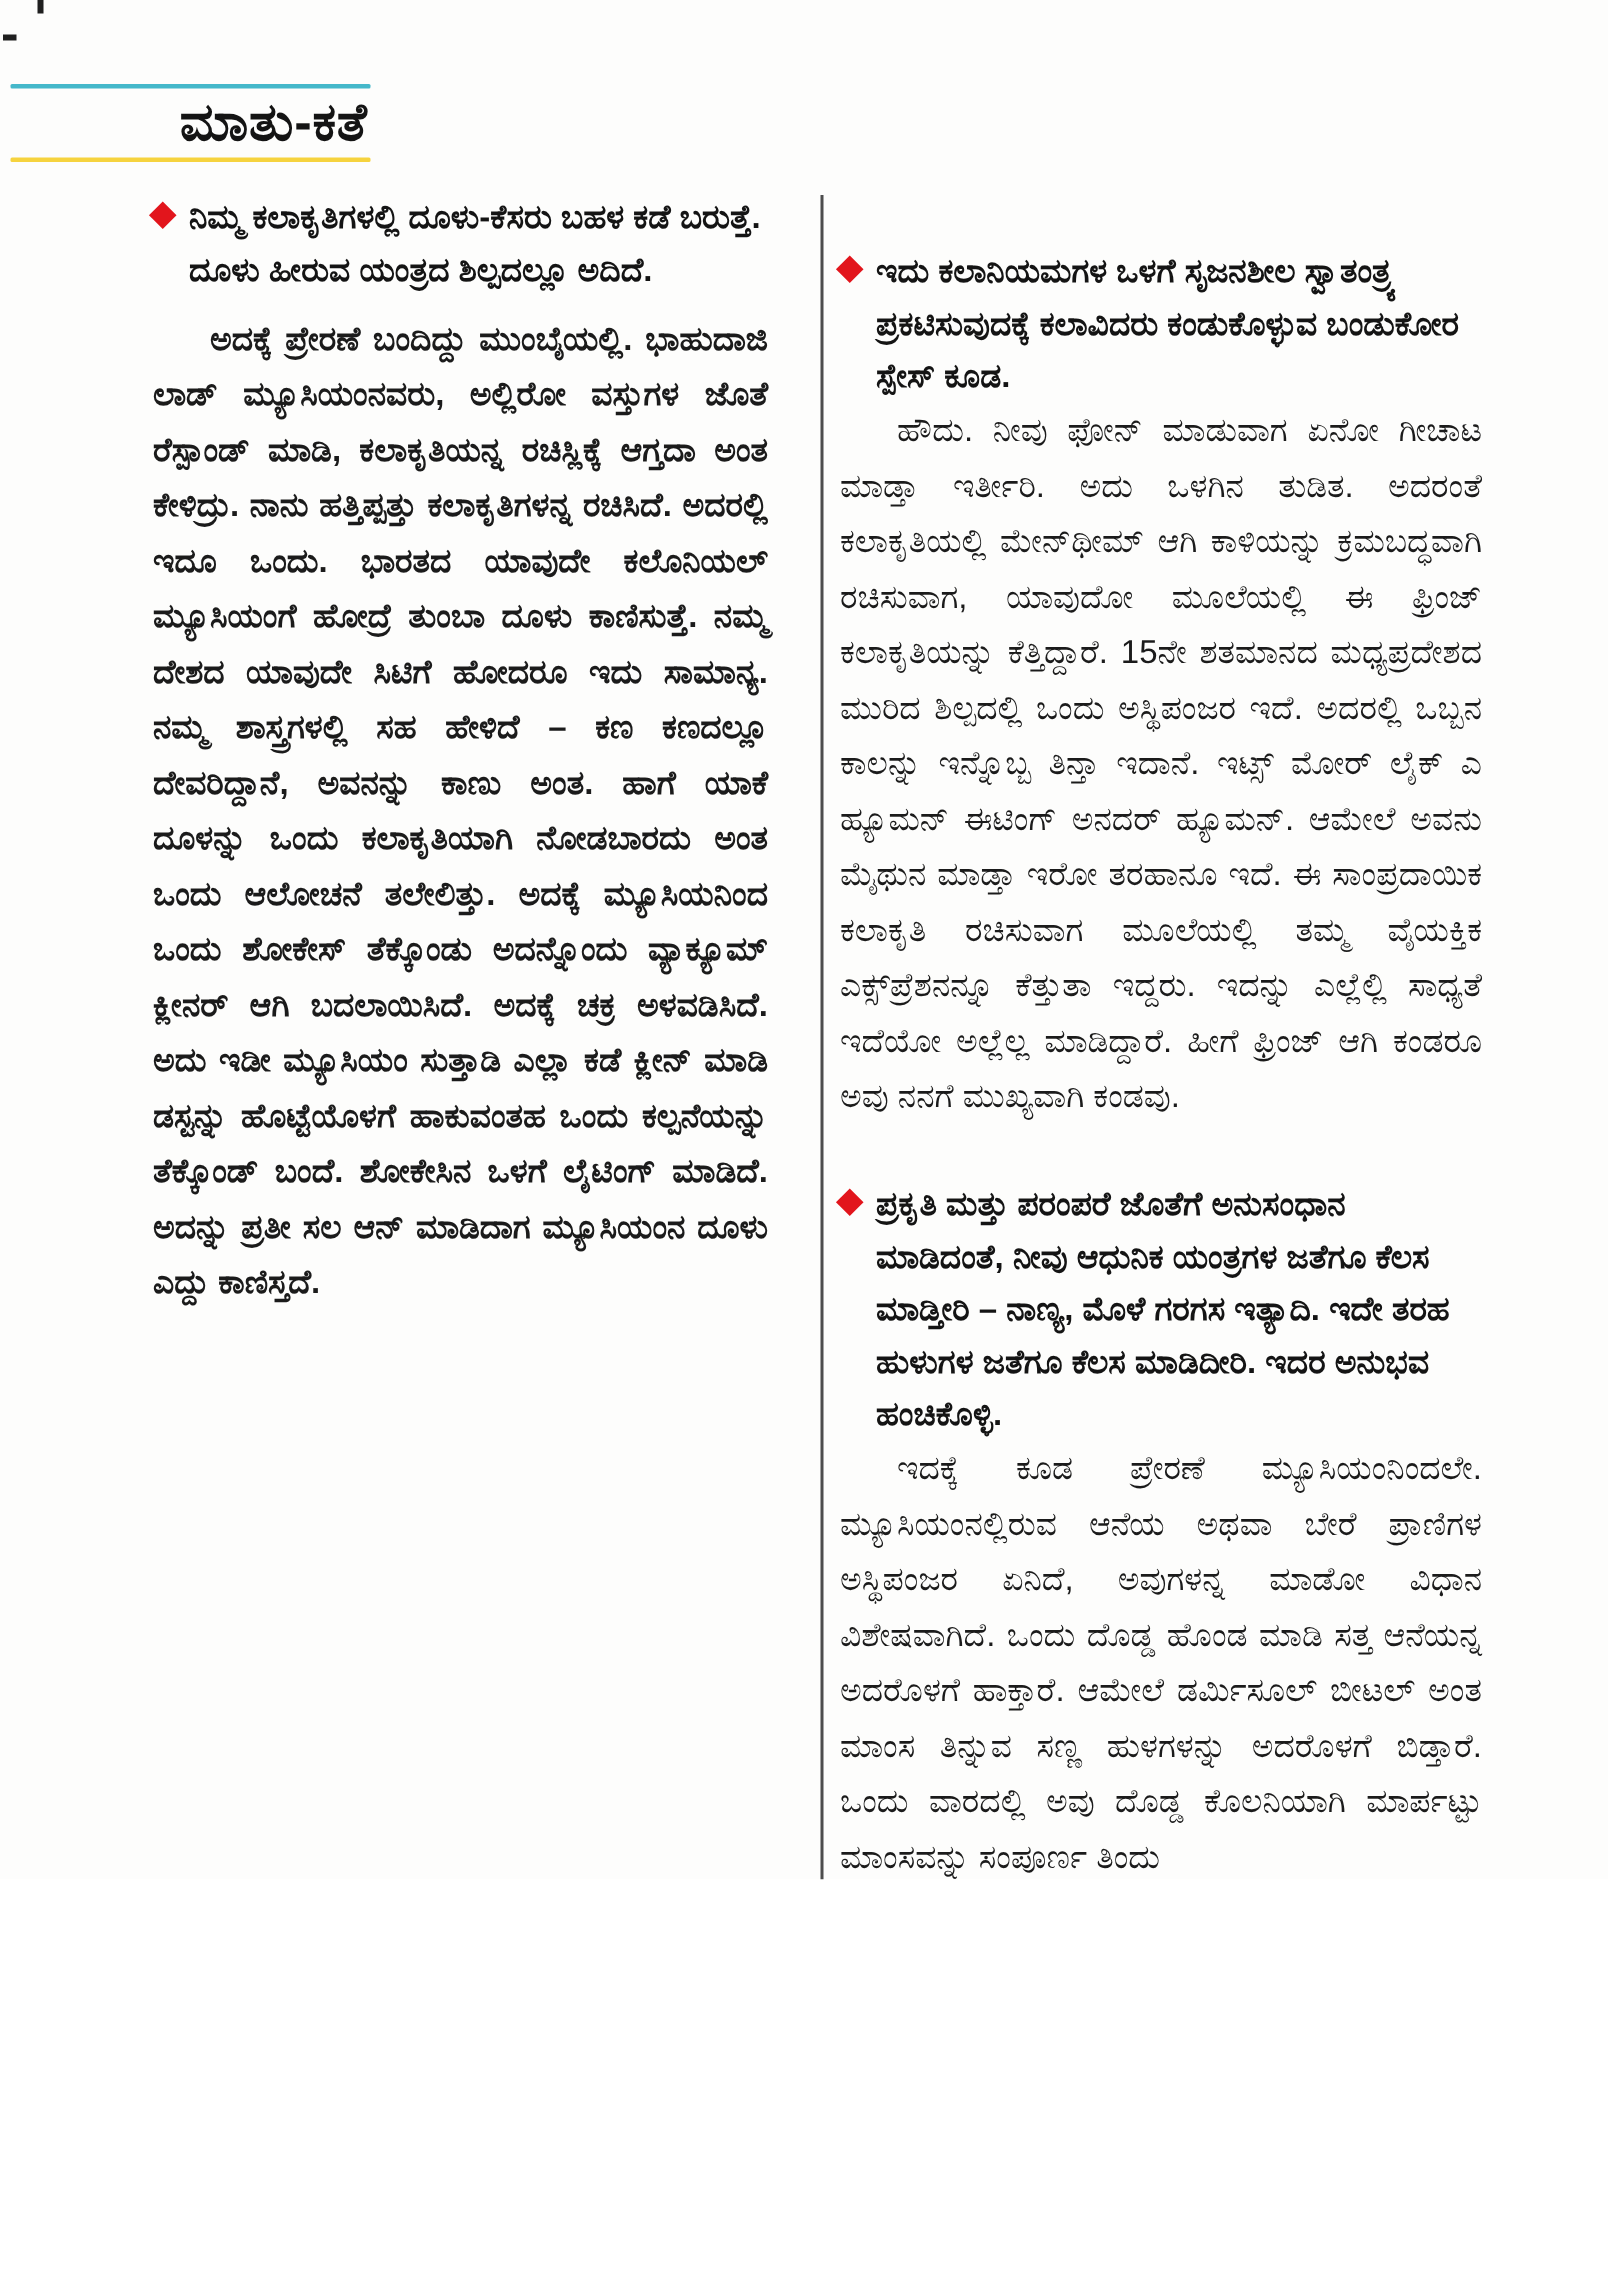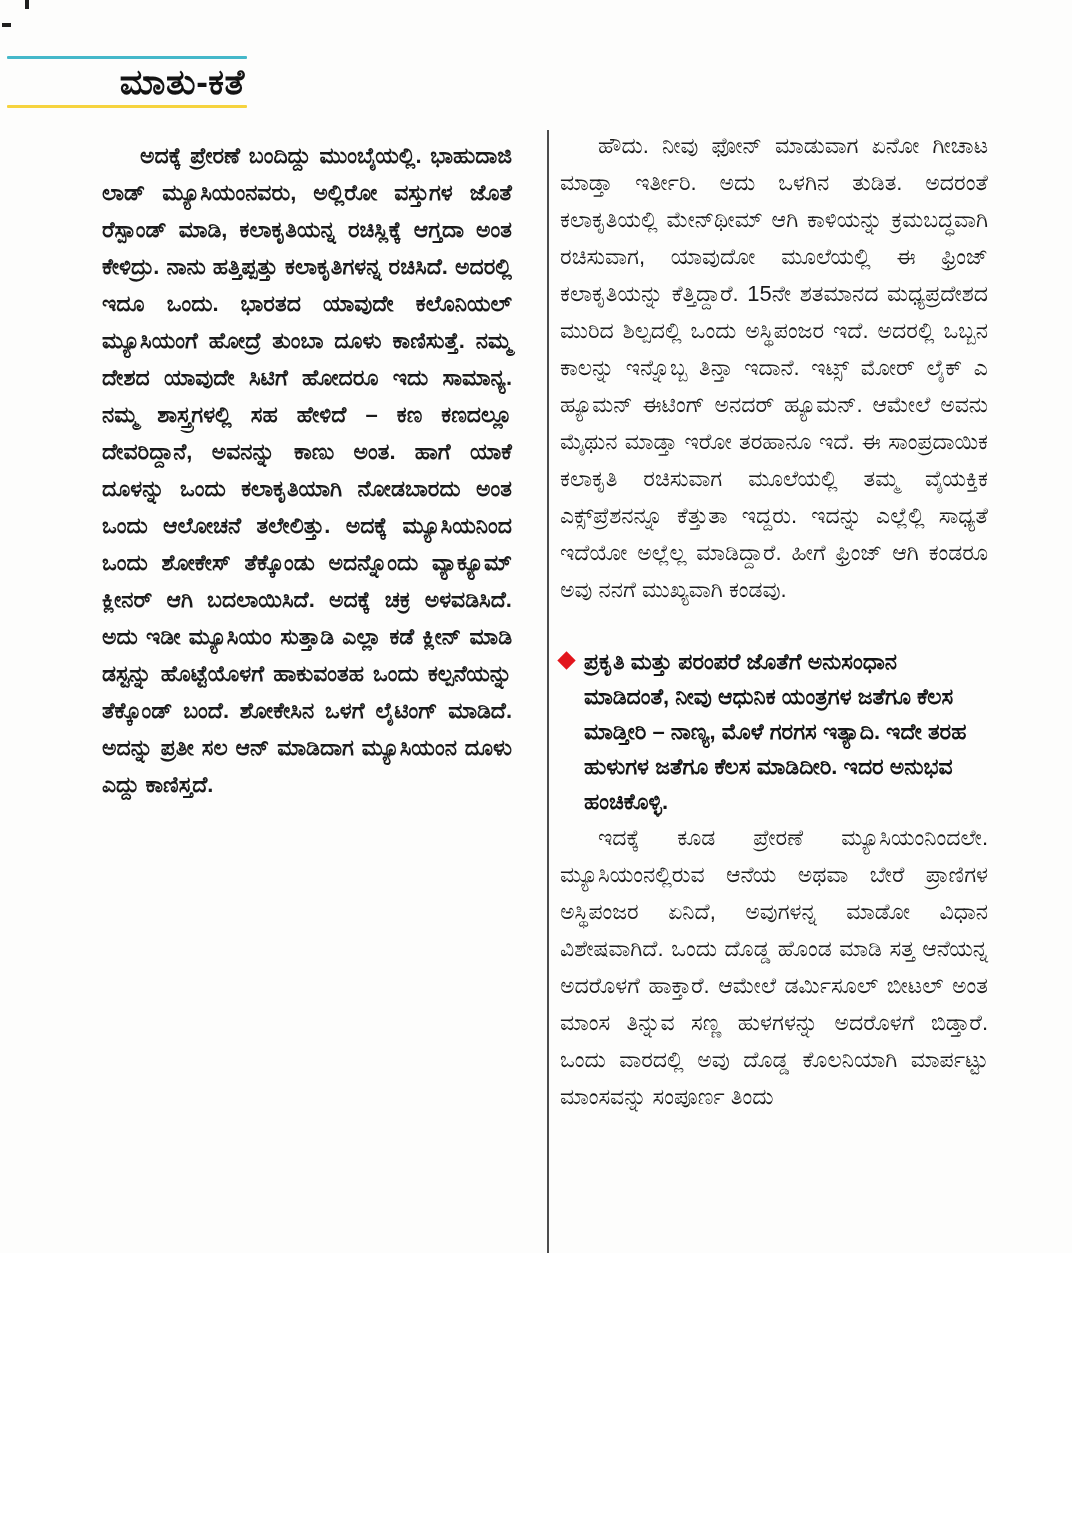--- a/index.html
+++ b/index.html
@@ -91,24 +91,32 @@
 
   <div class="section-header">
     <div class="rule rule-cyan"></div>
     <h1 class="section-title">ಮಾತು-ಕತೆ</h1>
     <div class="rule rule-yellow"></div>
   </div>
 
   <div class="col-divider"></div>
 
   <div class="col col-left">
+    <div class="question">
+      <span class="diamond"></span>
+      <p class="q-text">ನಿಮ್ಮ ಕಲಾಕೃತಿಗಳಲ್ಲಿ ದೂಳು-ಕೆಸರು ಬಹಳ ಕಡೆ ಬರುತ್ತೆ. ದೂಳು ಹೀರುವ ಯಂತ್ರದ ಶಿಲ್ಪದಲ್ಲೂ ಅದಿದೆ.</p>
+    </div>
     <p class="answer mt-small">ಅದಕ್ಕೆ ಪ್ರೇರಣೆ ಬಂದಿದ್ದು ಮುಂಬೈಯಲ್ಲಿ. ಭಾಹುದಾಜಿ ಲಾಡ್ ಮ್ಯೂಸಿಯಂನವರು, ಅಲ್ಲಿರೋ ವಸ್ತುಗಳ ಜೊತೆ ರೆಸ್ಪಾಂಡ್ ಮಾಡಿ, ಕಲಾಕೃತಿಯನ್ನ ರಚಿಸ್ಲಿಕ್ಕೆ ಆಗ್ತದಾ ಅಂತ ಕೇಳಿದ್ರು. ನಾನು ಹತ್ತಿಪ್ಪತ್ತು ಕಲಾಕೃತಿಗಳನ್ನ ರಚಿಸಿದೆ. ಅದರಲ್ಲಿ ಇದೂ ಒಂದು. ಭಾರತದ ಯಾವುದೇ ಕಲೊನಿಯಲ್ ಮ್ಯೂಸಿಯಂಗೆ ಹೋದ್ರೆ ತುಂಬಾ ದೂಳು ಕಾಣಿಸುತ್ತೆ. ನಮ್ಮ ದೇಶದ ಯಾವುದೇ ಸಿಟಿಗೆ ಹೋದರೂ ಇದು ಸಾಮಾನ್ಯ. ನಮ್ಮ ಶಾಸ್ತ್ರಗಳಲ್ಲಿ ಸಹ ಹೇಳಿದೆ – ಕಣ ಕಣದಲ್ಲೂ ದೇವರಿದ್ದಾನೆ, ಅವನನ್ನು ಕಾಣು ಅಂತ. ಹಾಗೆ ಯಾಕೆ ದೂಳನ್ನು ಒಂದು ಕಲಾಕೃತಿಯಾಗಿ ನೋಡಬಾರದು ಅಂತ ಒಂದು ಆಲೋಚನೆ ತಲೇಲಿತ್ತು. ಅದಕ್ಕೆ ಮ್ಯೂಸಿಯನಿಂದ ಒಂದು ಶೋಕೇಸ್ ತೆಕ್ಕೊಂಡು ಅದನ್ನೊಂದು ವ್ಯಾಕ್ಯೂಮ್ ಕ್ಲೀನರ್ ಆಗಿ ಬದಲಾಯಿಸಿದೆ. ಅದಕ್ಕೆ ಚಕ್ರ ಅಳವಡಿಸಿದೆ. ಅದು ಇಡೀ ಮ್ಯೂಸಿಯಂ ಸುತ್ತಾಡಿ ಎಲ್ಲಾ ಕಡೆ ಕ್ಲೀನ್ ಮಾಡಿ ಡಸ್ಟನ್ನು ಹೊಟ್ಟೆಯೊಳಗೆ ಹಾಕುವಂತಹ ಒಂದು ಕಲ್ಪನೆಯನ್ನು ತೆಕ್ಕೊಂಡ್ ಬಂದೆ. ಶೋಕೇಸಿನ ಒಳಗೆ ಲೈಟಿಂಗ್ ಮಾಡಿದೆ. ಅದನ್ನು ಪ್ರತೀ ಸಲ ಆನ್ ಮಾಡಿದಾಗ ಮ್ಯೂಸಿಯಂನ ದೂಳು ಎದ್ದು ಕಾಣಿಸ್ತದೆ.</p>
   </div>
 
   <div class="col col-right">
+    <div class="question mt-gap">
+      <span class="diamond"></span>
+      <p class="q-text">ಇದು ಕಲಾನಿಯಮಗಳ ಒಳಗೆ ಸೃಜನಶೀಲ ಸ್ವಾತಂತ್ರ್ಯ ಪ್ರಕಟಿಸುವುದಕ್ಕೆ ಕಲಾವಿದರು ಕಂಡುಕೊಳ್ಳುವ ಬಂಡುಕೋರ ಸ್ಪೇಸ್ ಕೂಡ.</p>
+    </div>
     <p class="answer">ಹೌದು. ನೀವು ಫೋನ್ ಮಾಡುವಾಗ ಏನೋ ಗೀಚಾಟ ಮಾಡ್ತಾ ಇರ್ತೀರಿ. ಅದು ಒಳಗಿನ ತುಡಿತ. ಅದರಂತೆ ಕಲಾಕೃತಿಯಲ್ಲಿ ಮೇನ್‌ಥೀಮ್ ಆಗಿ ಕಾಳಿಯನ್ನು ಕ್ರಮಬದ್ಧವಾಗಿ ರಚಿಸುವಾಗ, ಯಾವುದೋ ಮೂಲೆಯಲ್ಲಿ ಈ ಫ್ರಿಂಜ್ ಕಲಾಕೃತಿಯನ್ನು ಕೆತ್ತಿದ್ದಾರೆ. 15ನೇ ಶತಮಾನದ ಮಧ್ಯಪ್ರದೇಶದ ಮುರಿದ ಶಿಲ್ಪದಲ್ಲಿ ಒಂದು ಅಸ್ಥಿಪಂಜರ ಇದೆ. ಅದರಲ್ಲಿ ಒಬ್ಬನ ಕಾಲನ್ನು ಇನ್ನೊಬ್ಬ ತಿನ್ತಾ ಇದಾನೆ. ಇಟ್ಸ್ ಮೋರ್ ಲೈಕ್ ಎ ಹ್ಯೂಮನ್ ಈಟಿಂಗ್ ಅನದರ್ ಹ್ಯೂಮನ್. ಆಮೇಲೆ ಅವನು ಮೈಥುನ ಮಾಡ್ತಾ ಇರೋ ತರಹಾನೂ ಇದೆ. ಈ ಸಾಂಪ್ರದಾಯಿಕ ಕಲಾಕೃತಿ ರಚಿಸುವಾಗ ಮೂಲೆಯಲ್ಲಿ ತಮ್ಮ ವೈಯಕ್ತಿಕ ಎಕ್ಸ್‌ಪ್ರೆಶನನ್ನೂ ಕೆತ್ತುತಾ ಇದ್ದರು. ಇದನ್ನು ಎಲ್ಲೆಲ್ಲಿ ಸಾಧ್ಯತೆ ಇದೆಯೋ ಅಲ್ಲೆಲ್ಲ ಮಾಡಿದ್ದಾರೆ. ಹೀಗೆ ಫ್ರಿಂಜ್ ಆಗಿ ಕಂಡರೂ ಅವು ನನಗೆ ಮುಖ್ಯವಾಗಿ ಕಂಡವು.</p>
     <div class="question mt-gap">
       <span class="diamond"></span>
       <p class="q-text">ಪ್ರಕೃತಿ ಮತ್ತು ಪರಂಪರೆ ಜೊತೆಗೆ ಅನುಸಂಧಾನ ಮಾಡಿದಂತೆ, ನೀವು ಆಧುನಿಕ ಯಂತ್ರಗಳ ಜತೆಗೂ ಕೆಲಸ ಮಾಡ್ತೀರಿ – ನಾಣ್ಯ, ಮೊಳೆ ಗರಗಸ ಇತ್ಯಾದಿ. ಇದೇ ತರಹ ಹುಳುಗಳ ಜತೆಗೂ ಕೆಲಸ ಮಾಡಿದೀರಿ. ಇದರ ಅನುಭವ ಹಂಚಿಕೊಳ್ಳಿ.</p>
     </div>
     <p class="answer">ಇದಕ್ಕೆ ಕೂಡ ಪ್ರೇರಣೆ ಮ್ಯೂಸಿಯಂನಿಂದಲೇ. ಮ್ಯೂಸಿಯಂನಲ್ಲಿರುವ ಆನೆಯ ಅಥವಾ ಬೇರೆ ಪ್ರಾಣಿಗಳ ಅಸ್ಥಿಪಂಜರ ಏನಿದೆ, ಅವುಗಳನ್ನ ಮಾಡೋ ವಿಧಾನ ವಿಶೇಷವಾಗಿದೆ. ಒಂದು ದೊಡ್ಡ ಹೊಂಡ ಮಾಡಿ ಸತ್ತ ಆನೆಯನ್ನ ಅದರೊಳಗೆ ಹಾಕ್ತಾರೆ. ಆಮೇಲೆ ಡರ್ಮಿಸೂಲ್ ಬೀಟಲ್ ಅಂತ ಮಾಂಸ ತಿನ್ನುವ ಸಣ್ಣ ಹುಳಗಳನ್ನು ಅದರೊಳಗೆ ಬಿಡ್ತಾರೆ. ಒಂದು ವಾರದಲ್ಲಿ ಅವು ದೊಡ್ಡ ಕೊಲನಿಯಾಗಿ ಮಾರ್ಪಟ್ಟು ಮಾಂಸವನ್ನು ಸಂಪೂರ್ಣ ತಿಂದು</p>
   </div>
 
   <div class="page-footer">
     <span class="page-number">94</span>

